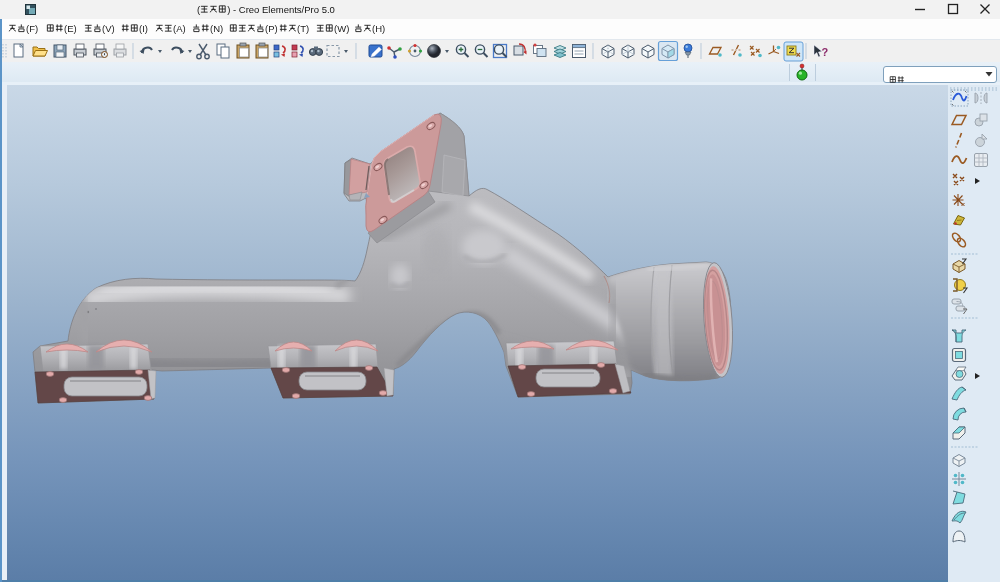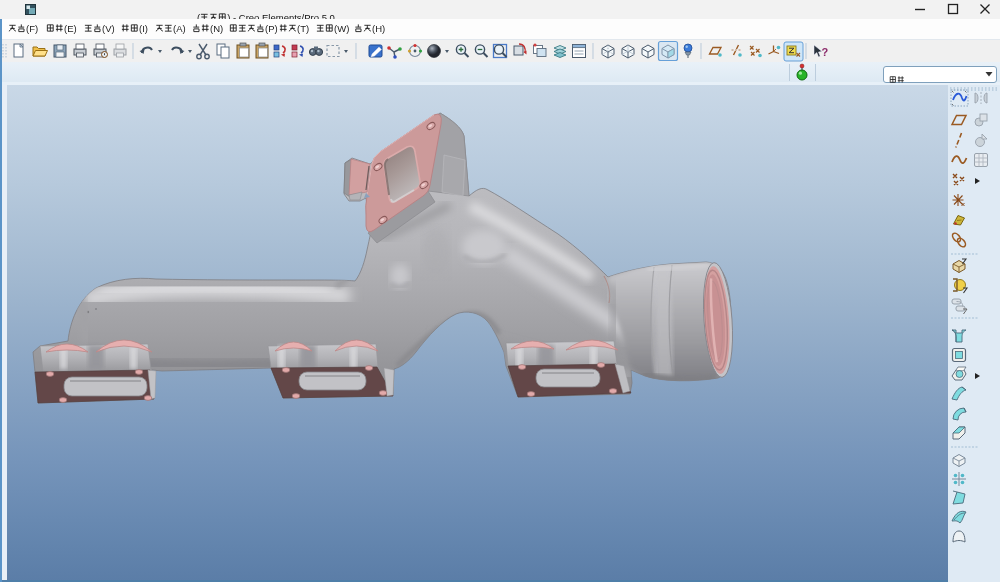--- a/index.html
+++ b/index.html
@@ -17,21 +17,21 @@
 .hz{display:inline-block;vertical-align:-1px}
 </style></head><body>
 <div id="page">
 
 <div id="titlebar" class="abs"></div>
 <svg class="abs" style="left:25px;top:4px" width="12" height="12" viewBox="0 0 12 12">
       <rect x="0.5" y="0.5" width="10" height="10" fill="#33525f" stroke="#20343c"></rect>
       <rect x="4" y="4" width="6" height="6" fill="#74aab6"></rect>
       <rect x="1.5" y="1.5" width="3.5" height="3.5" fill="#d8e8ec"></rect>
     </svg>
-<div class="abs" style="left:197px;top:12px;font-size:9.5px;color:#111">(<svg class="hz" width="9" height="10" viewBox="0 0 10 10">
+<div class="abs" style="left:197px;top:4px;font-size:9.5px;color:#111">(<svg class="hz" width="9" height="10" viewBox="0 0 10 10">
         <path d="M1 2 H8.5 M1.5 5 H8 M1 8.5 H8.5 M4.8 2 V8.5" stroke="#1c1c1c" stroke-width="1" fill="none"></path>
       </svg><svg class="hz" width="9" height="10" viewBox="0 0 10 10">
         <path d="M1.5 2 H8.5 M5 2 C5 5 3 7.5 1 8.5 M5 4 C5.5 6.5 7.5 8 8.8 8.5 M2.5 5.5 H7.5" stroke="#1c1c1c" stroke-width="1" fill="none"></path>
       </svg><svg class="hz" width="9" height="10" viewBox="0 0 10 10">
         <path d="M1.5 1.5 H8 V8.5 H1.5 Z M1.5 5 H8 M4.8 1.5 V8.5" stroke="#1c1c1c" stroke-width="1" fill="none"></path>
       </svg>) - Creo Elements/Pro 5.0</div>
 <svg class="abs" style="left:900px;top:0" width="100" height="19" viewBox="0 0 100 19">
       <path d="M15 9.5 H25" stroke="#222" stroke-width="1.4"></path>
       <rect x="48.5" y="4.5" width="9" height="9" fill="none" stroke="#222" stroke-width="1.3"></rect>
       <path d="M80.5 4.5 L89.5 13.5 M89.5 4.5 L80.5 13.5" stroke="#222" stroke-width="1.3"></path>

